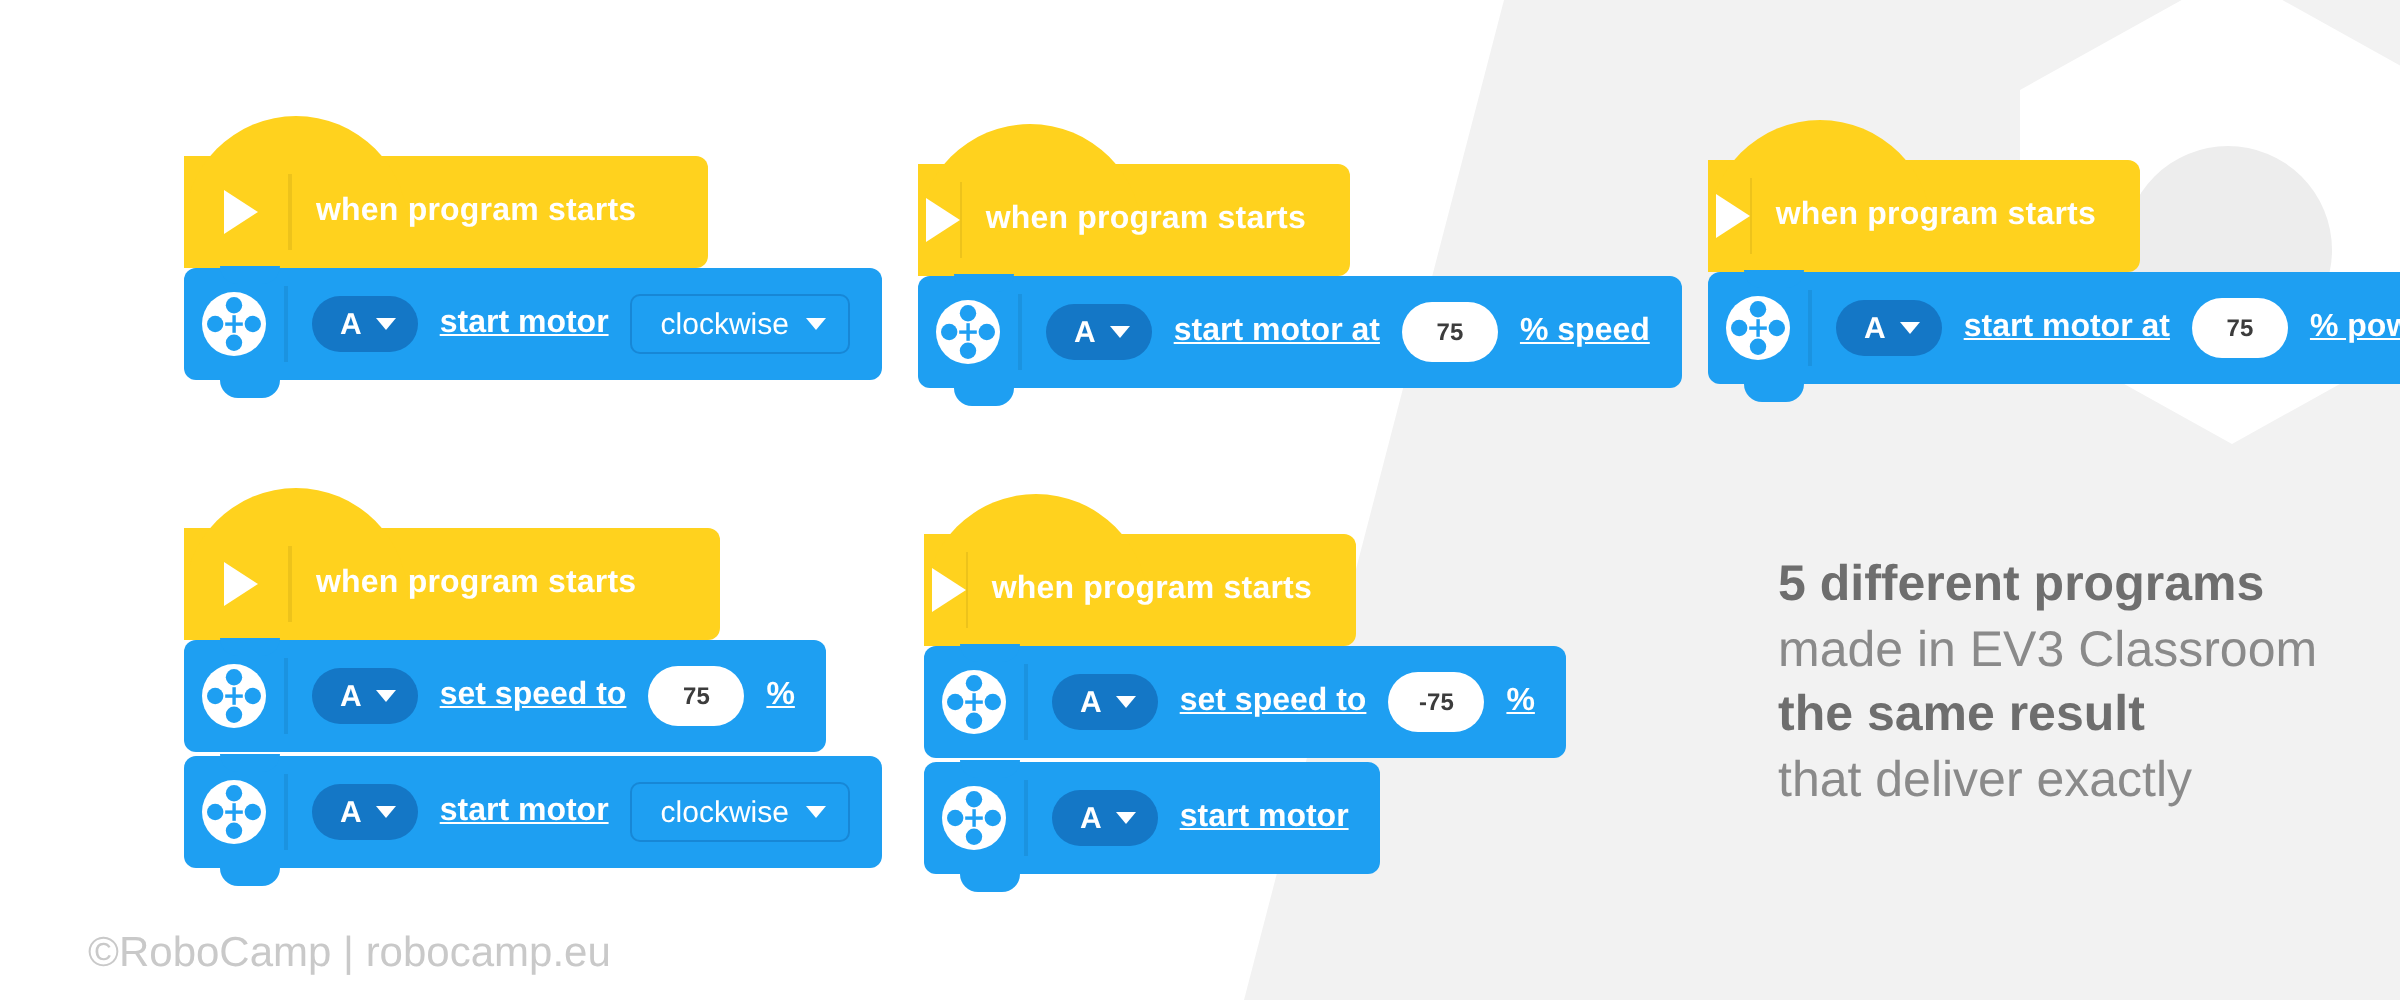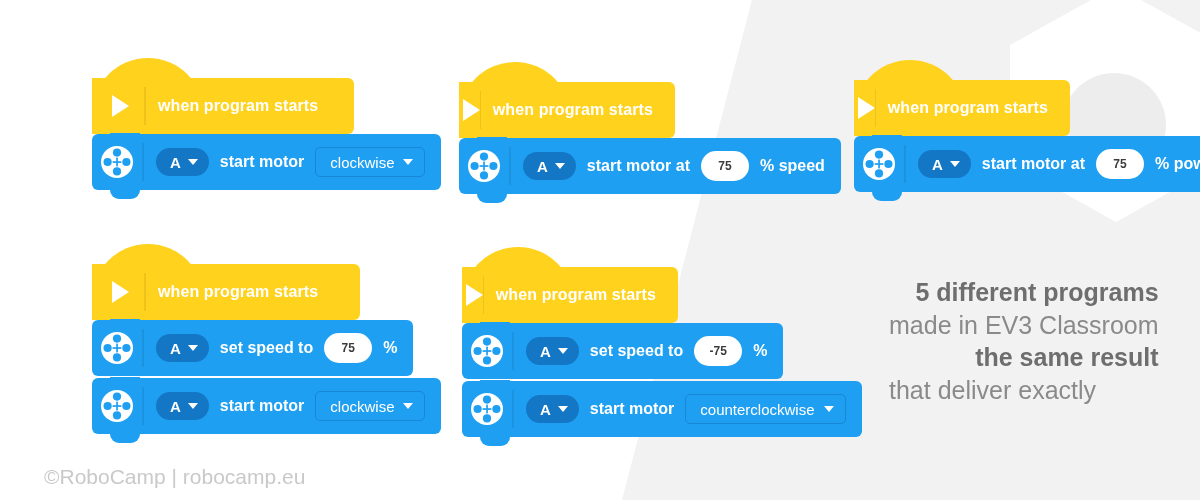--- a/index.html
+++ b/index.html
@@ -206,20 +206,21 @@
     border-top: 6px solid #ffffff;
     flex: 0 0 auto;
   }
 
   .blk-text {
     color: #ffffff;
     font-size: 16px;
     font-weight: bold;
     white-space: nowrap;
     flex: 0 0 auto;
+    text-decoration: underline;
   }
   .num-oval {
     background: #ffffff;
     color: #3c3c3c;
     border-radius: 16px;
     min-width: 26px;
     height: 30px;
     padding: 0 11px;
     display: flex;
     align-items: center;
@@ -240,21 +241,20 @@
     line-height: 1.30;
   }
   .cap-line {
     font-size: 25px;
     color: #8a8a8a;
     white-space: nowrap;
   }
   .cap-line.bold {
     font-weight: bold;
     color: #6e6e6e;
-    text-align: right;
   }
 
   
   .footer {
     position: absolute;
     left: 0;
     right: 0;
     top: 465px;
     text-align: left;
     font-size: 21px;
@@ -483,24 +483,20 @@
               <rect x="16.2" y="12.6" width="1.7" height="8.8" fill="#1e9ff2"></rect>
               <rect x="12.6" y="16.2" width="8.8" height="1.7" fill="#1e9ff2"></rect>
             </svg>
           </div>
           <div class="block-divider"></div>
           <div class="dd-port">
             <span>A</span>
             <span class="caret"></span>
           </div>
           <div class="blk-text gap-l">start motor</div>
-          <div class="dd-rect gap-l">
-            <span>counterclockwise</span>
-            <span class="caret"></span>
-          </div>
         </div>
       </div>
     </div>
 
   </div>
 
   <div class="caption">
     <div class="cap-line bold">5 different programs</div>
     <div class="cap-line">made in EV3 Classroom</div>
     <div class="cap-line bold">the same result</div>

